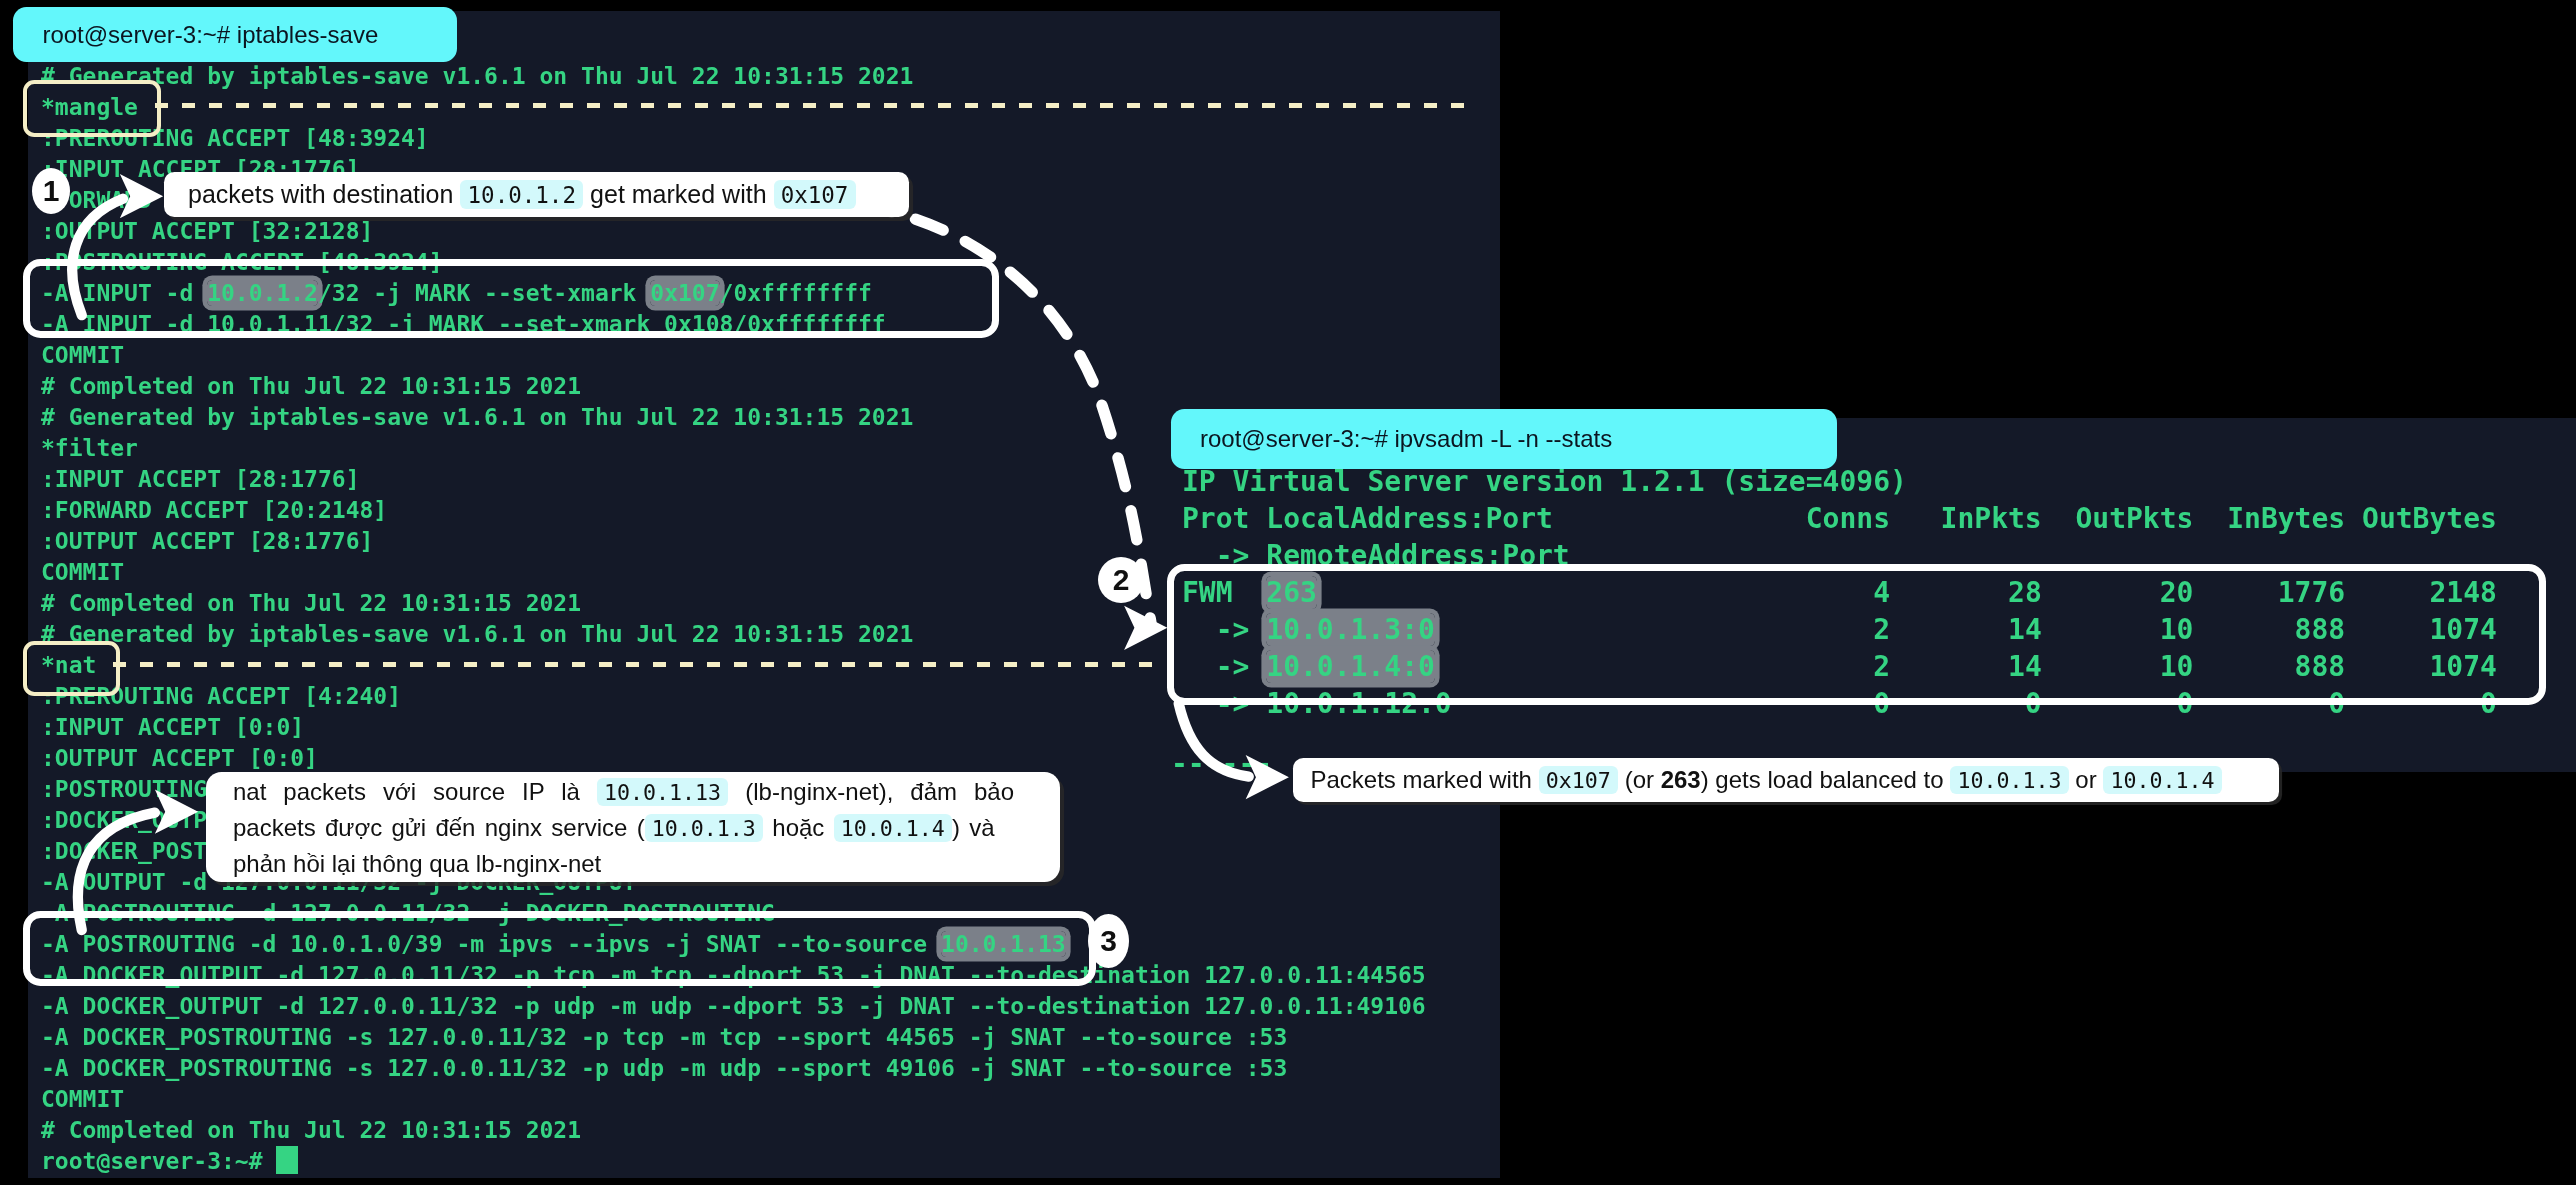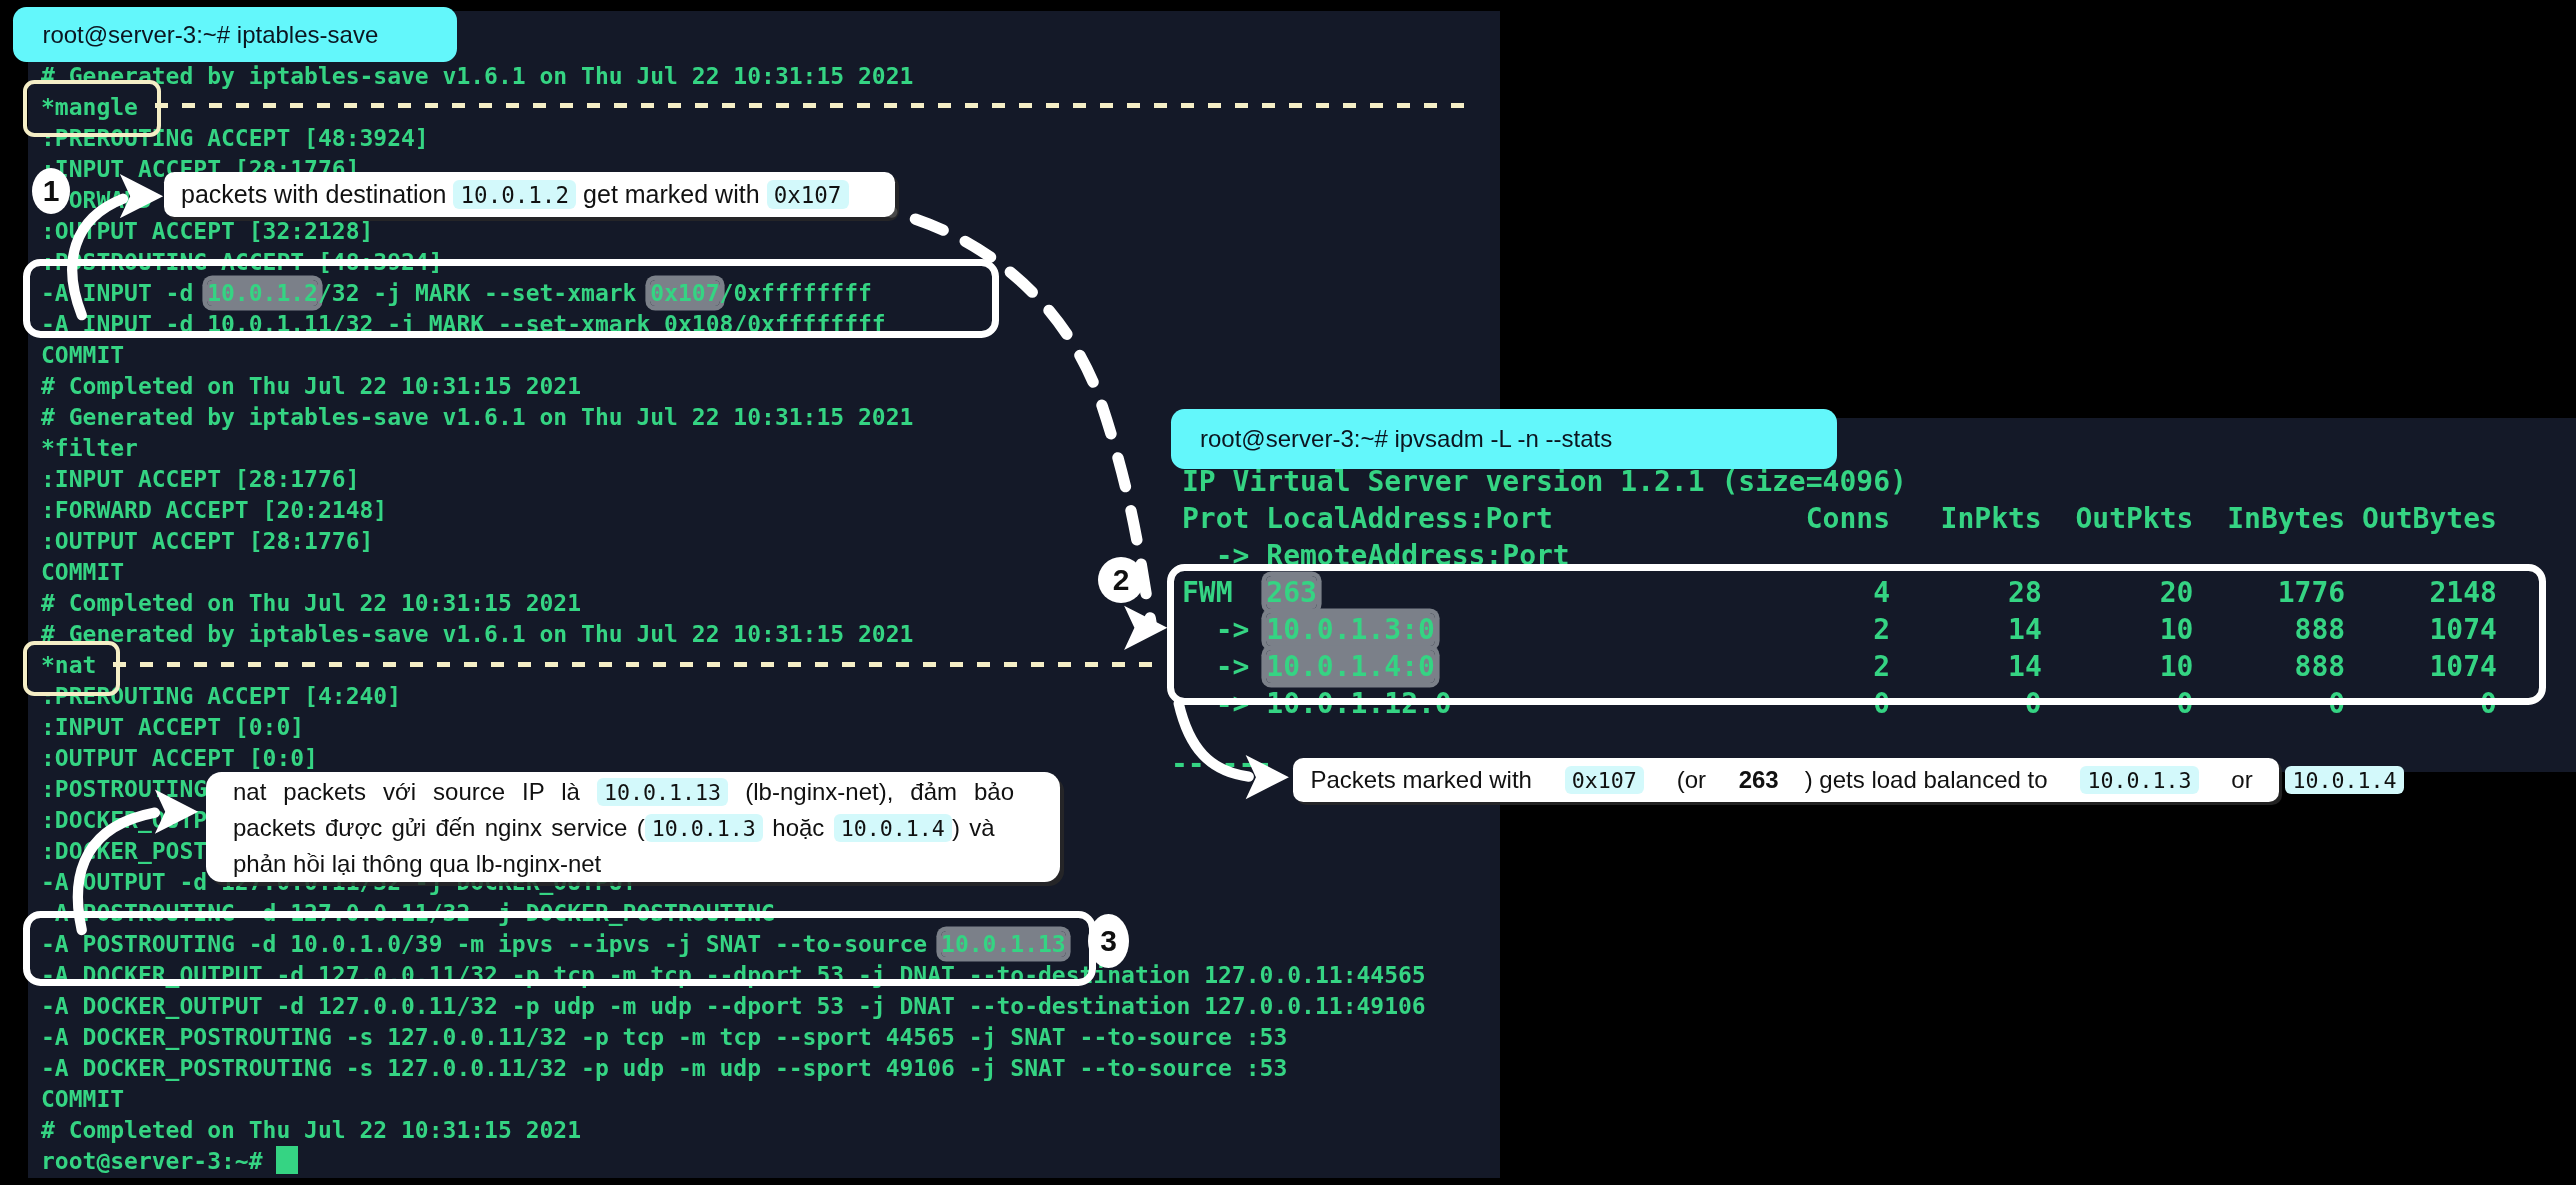--- a/index.html
+++ b/index.html
@@ -35,29 +35,29 @@
   
   .step-circle{position:absolute;background:#fff;border-radius:50%;z-index:50;
     display:flex;align-items:center;justify-content:center;
     font:700 30px "Liberation Sans",sans-serif;color:#101010;}
   #step1{left:32px;top:168px;width:38px;height:46px;}
   #step2{left:1098px;top:557px;width:46px;height:46px;}
   #step3{left:1088px;top:914px;width:41px;height:54px;}
   
   .callout{position:absolute;background:#fff;border-radius:10.3px;z-index:60;color:#111;
     box-shadow:4.1px 4.1px 0 0 rgba(40,40,40,0.85);display:flex;align-items:center;}
-  #callout-mark{left:164px;top:172px;width:697px;height:45px;padding:0 17px;
+  #callout-mark{left:164px;top:172px;width:697px;height:45px;padding:0 24px;
     font:400 25px "Liberation Sans",sans-serif;white-space:pre;}
   #callout-nat{left:206px;top:760px;width:800px;height:110px;border-radius:15.5px;
     padding:0 27px;flex-direction:column;align-items:flex-start;justify-content:center;margin-top:12px;}
   #callout-nat .tline{font:400 24px/35px "Liberation Sans",sans-serif;color:#111;white-space:pre;}
   #callout-nat .j1{word-spacing:10.3px;}
   #callout-nat .j2{word-spacing:2.6px;}
   #callout-lb{left:1293px;top:758px;width:951px;height:44px;padding:0 17.5px;
-    font:400 24px "Liberation Sans",sans-serif;white-space:pre;box-shadow:3.1px 3.1px 0 0 rgba(40,40,40,0.85);gap:26px;}
+    font:400 24px "Liberation Sans",sans-serif;white-space:pre;box-shadow:3.1px 3.1px 0 0 rgba(40,40,40,0.85);}
   .chip{font-family:"DejaVu Sans Mono",monospace;font-size:0.90em;background:#d3f9fb;
     border-radius:6.2px;padding:1.5px 7.2px;}
   .b{font-weight:700;}
   
   .badge{position:absolute;background:#63f7fb;border-radius:13.4px;z-index:65;
     display:flex;align-items:center;color:#0b1520;
     font:400 24px "Liberation Sans",sans-serif;padding:4px 29px;}
   #badge-left{left:13.4px;top:7.2px;width:386px;height:47px;}
   #badge-right{left:1171px;top:409px;width:608px;height:52px;}
   

